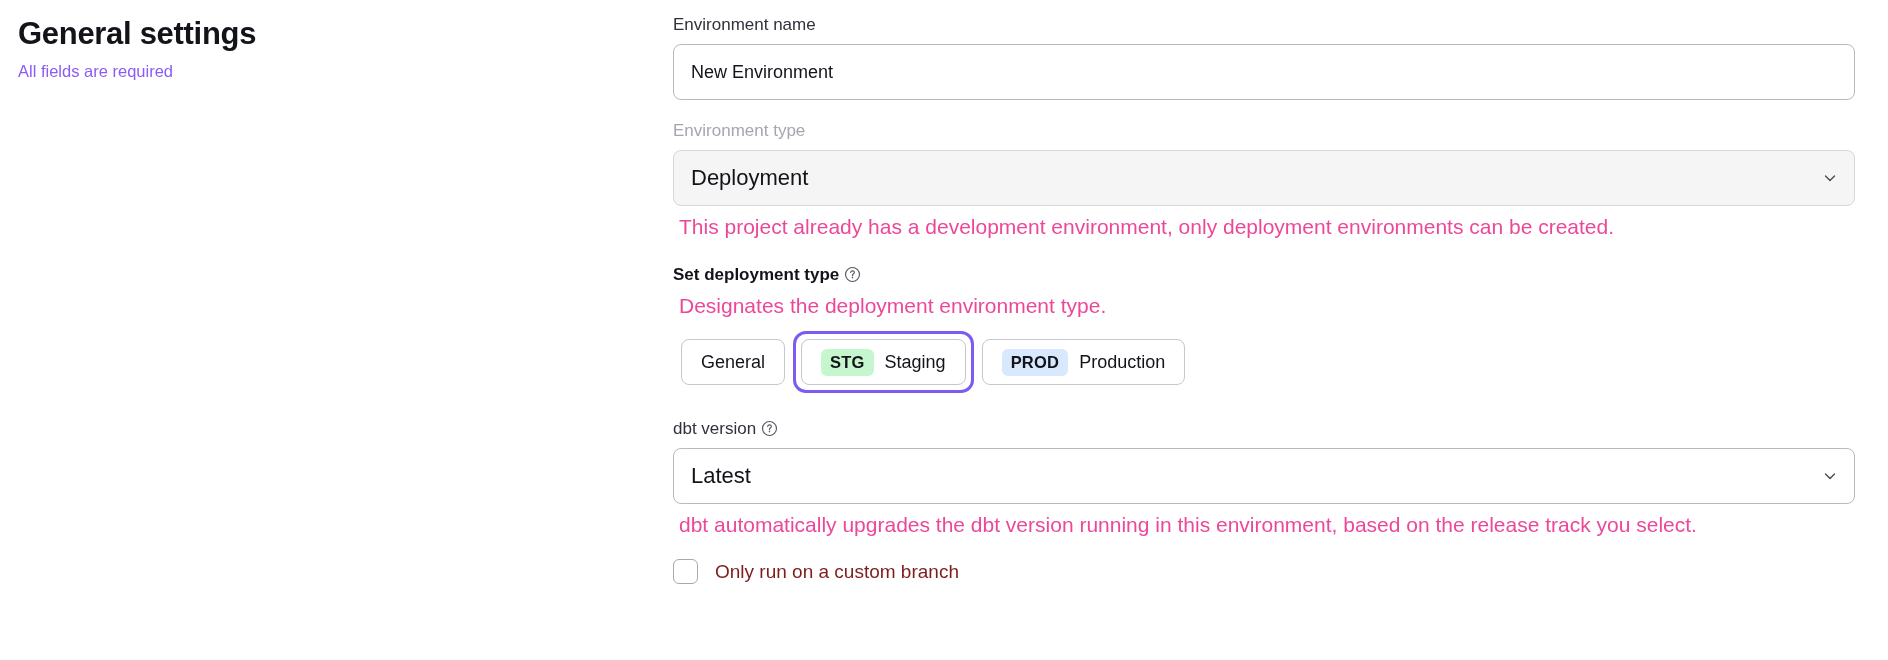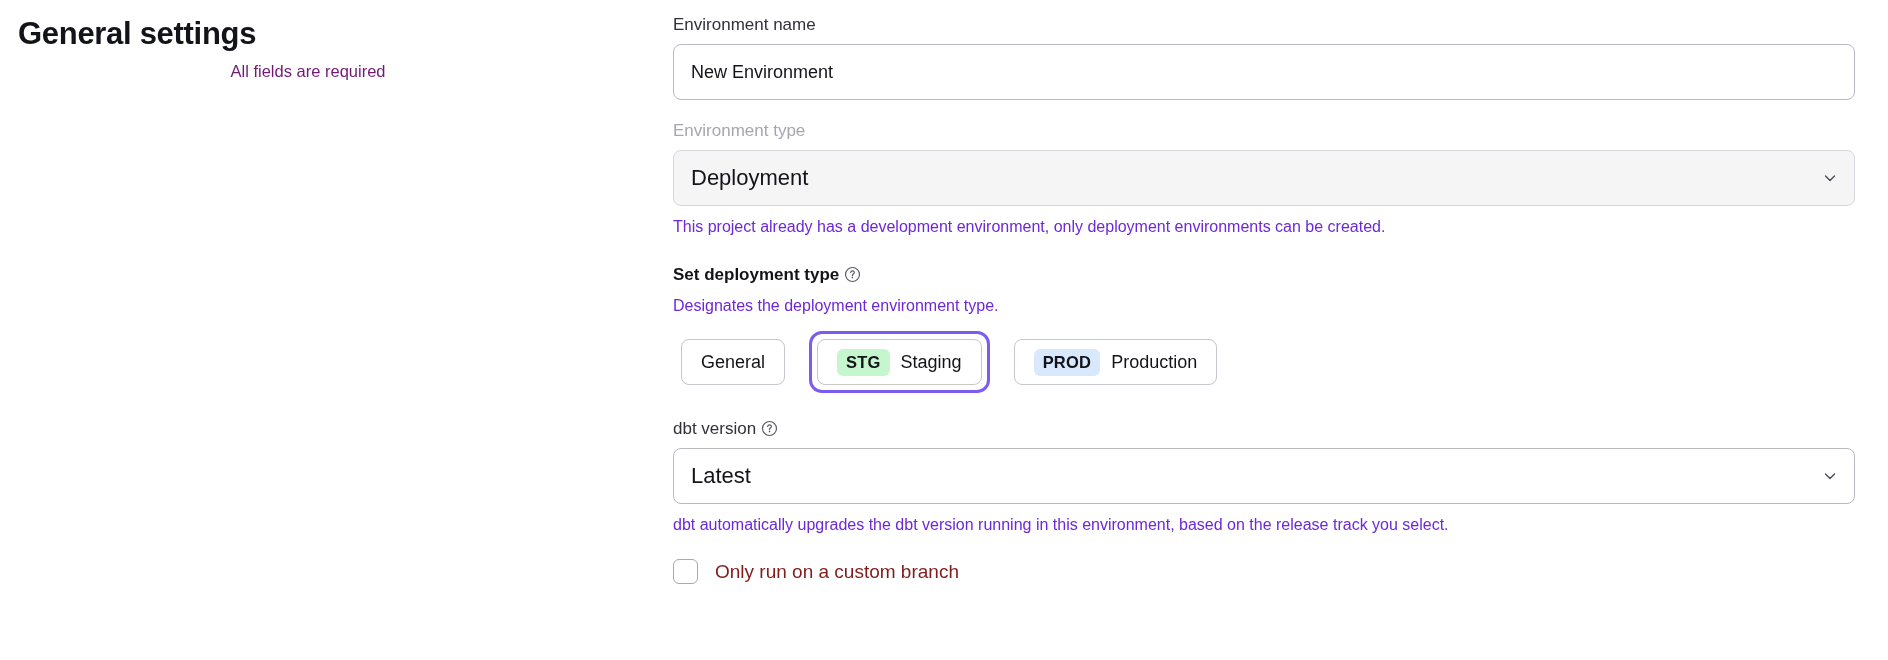--- a/index.html
+++ b/index.html
@@ -31,23 +31,22 @@
     font-size: 31px;
     line-height: 40px;
     font-weight: 700;
     letter-spacing: -0.3px;
     color: #13131a;
     margin: 0;
   }
   .page-subtitle {
     font-size: 16.5px;
     line-height: 24px;
-    color: #701a75;
+    color: #8b5cf6;
     margin-top: 5px;
-    text-align: center;
   }
 
   
   .form-col {
     position: absolute;
     left: 673px;
     top: 13px;
     width: 1182px;
   }
 
@@ -104,40 +103,41 @@
     right: 16px;
     top: 50%;
     transform: translateY(-50%);
     width: 16px;
     height: 16px;
     display: block;
   }
   .chev svg { display: block; }
 
   .helper-text {
-    font-size: 16px;
+    font-size: 21px;
     line-height: 24px;
-    color: #6d28d9;
+    color: #ec4899;
     margin-top: 9px;
+    margin-left: 6px;
   }
 
   .help-icon {
     display: inline-block;
     vertical-align: -3px;
     margin-left: 5px;
     width: 17px;
     height: 17px;
   }
   .help-icon svg { display: block; }
 
   
   .choice-row {
     display: flex;
     align-items: center;
-    gap: 16px;
+    gap: 0px;
     margin-top: 13px;
   }
   .choice-wrap {
     padding: 5px;
     border-radius: 13px;
     border: 3px solid transparent;
     box-sizing: border-box;
   }
   .choice-wrap.focused {
     border-color: #7c5cf0;

